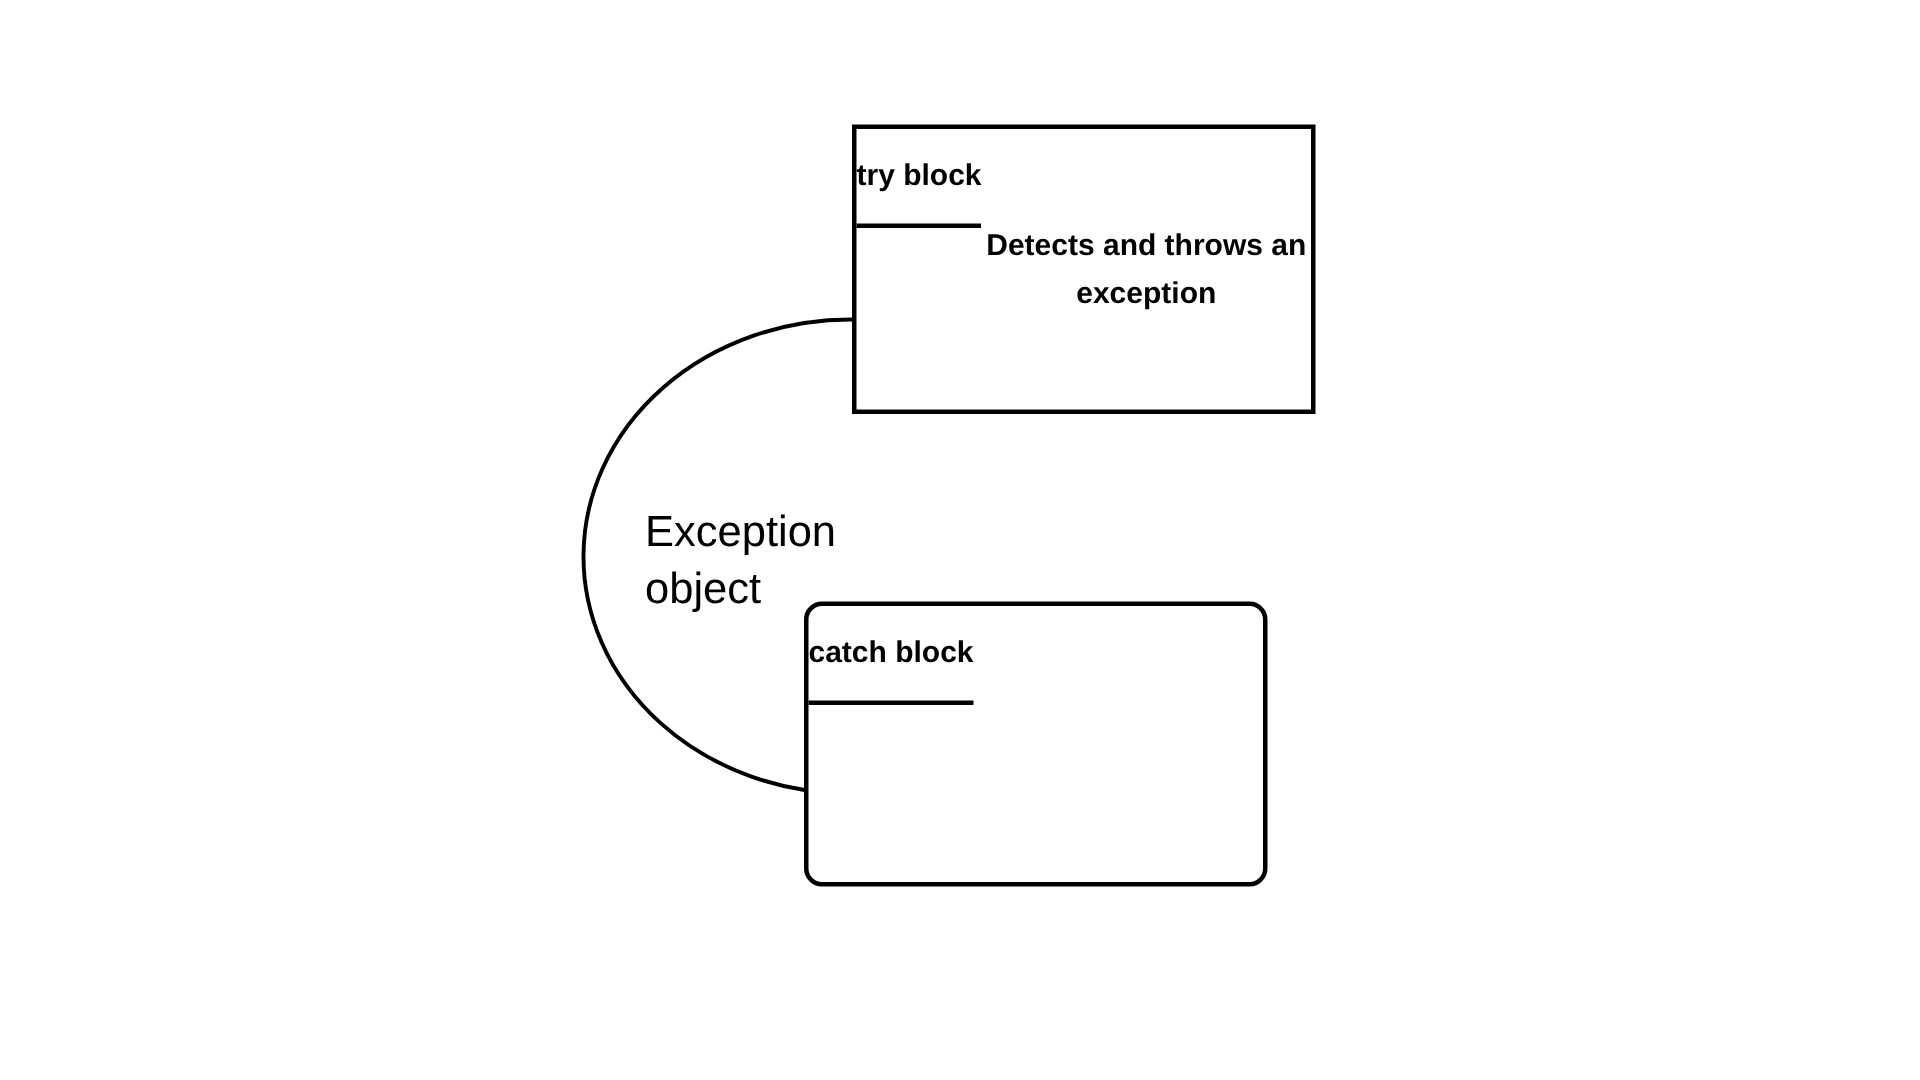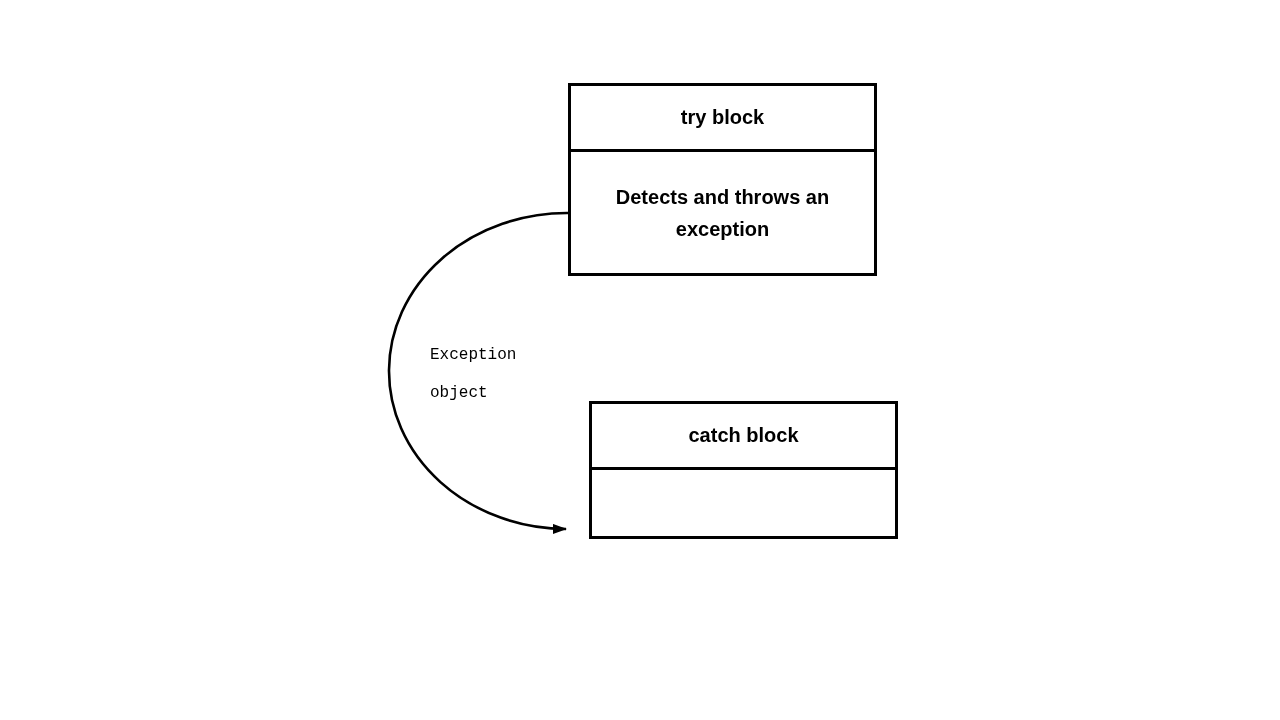--- a/index.html
+++ b/index.html
@@ -19,32 +19,33 @@
     position: absolute;
     inset: 0;
   }
   .block {
     position: absolute;
     width: 309px;
     border: 3px solid #000000;
     background: #ffffff;
     box-sizing: border-box;
     display: flex;
-    flex-direction: column;
+    flex-direction: row;
     justify-content: space-between;
   }
   .block-try {
     left: 568px;
     top: 83px;
     height: 193px;
   }
   .block-catch {
-    left: 589px;
+    left: 536px;
     top: 401px;
-    height: 138px;
+    height: 190px;
+    border-radius: 12px;
   }
   .block-header {
     height: 63px;
     border-bottom: 3px solid #000000;
     display: flex;
     align-items: center;
     justify-content: center;
     font-weight: bold;
     font-size: 20px;
     flex: 0 0 auto;
@@ -65,26 +66,25 @@
   .arrow-svg {
     position: absolute;
     left: 0;
     top: 0;
     pointer-events: none;
   }
   .arrow-label {
     position: absolute;
     left: 430px;
     top: 336px;
-    font-size: 16px;
+    font-size: 29px;
     line-height: 38px;
     font-weight: normal;
     color: #000000;
     width: 140px;
-    font-family: Liberation Mono, monospace;
   }
 </style>
 </head>
 <body>
 
 <div class="canvas">
 
   <svg class="arrow-svg" width="1280" height="720" viewBox="0 0 1280 720" aria-hidden="true">
     <defs>
       <marker id="arrowhead" markerUnits="userSpaceOnUse" markerWidth="16" markerHeight="14" refX="13" refY="5" orient="auto">

